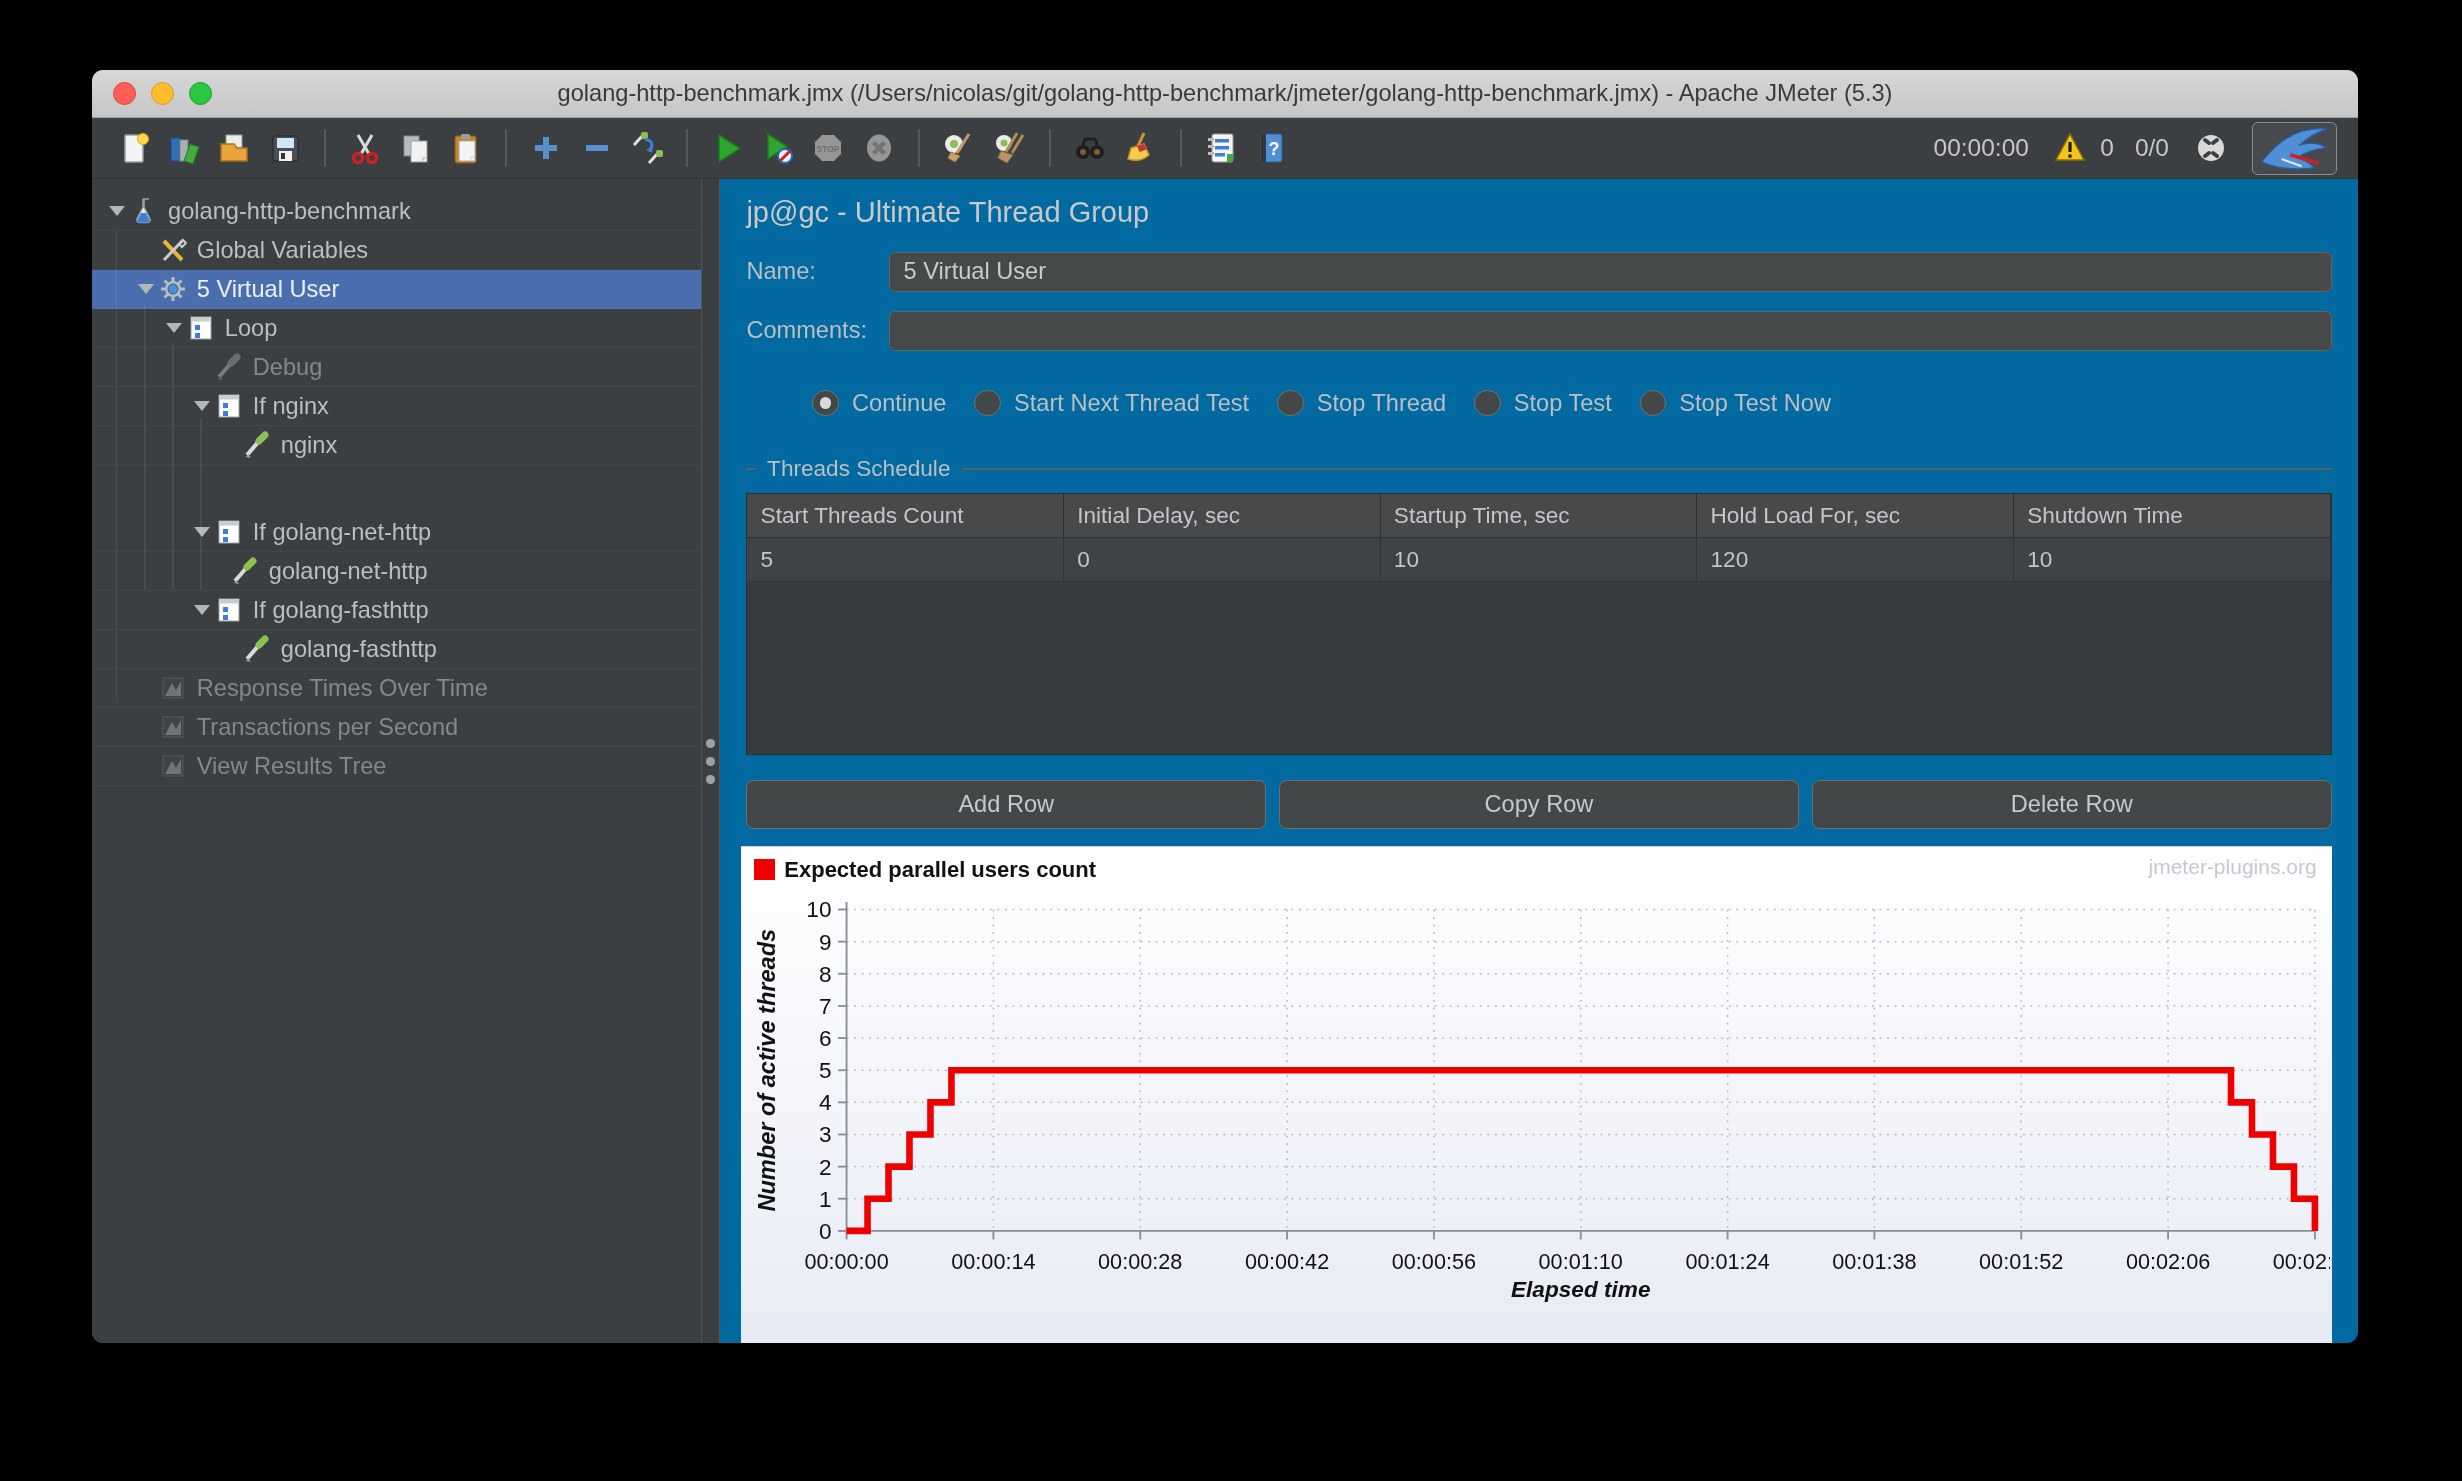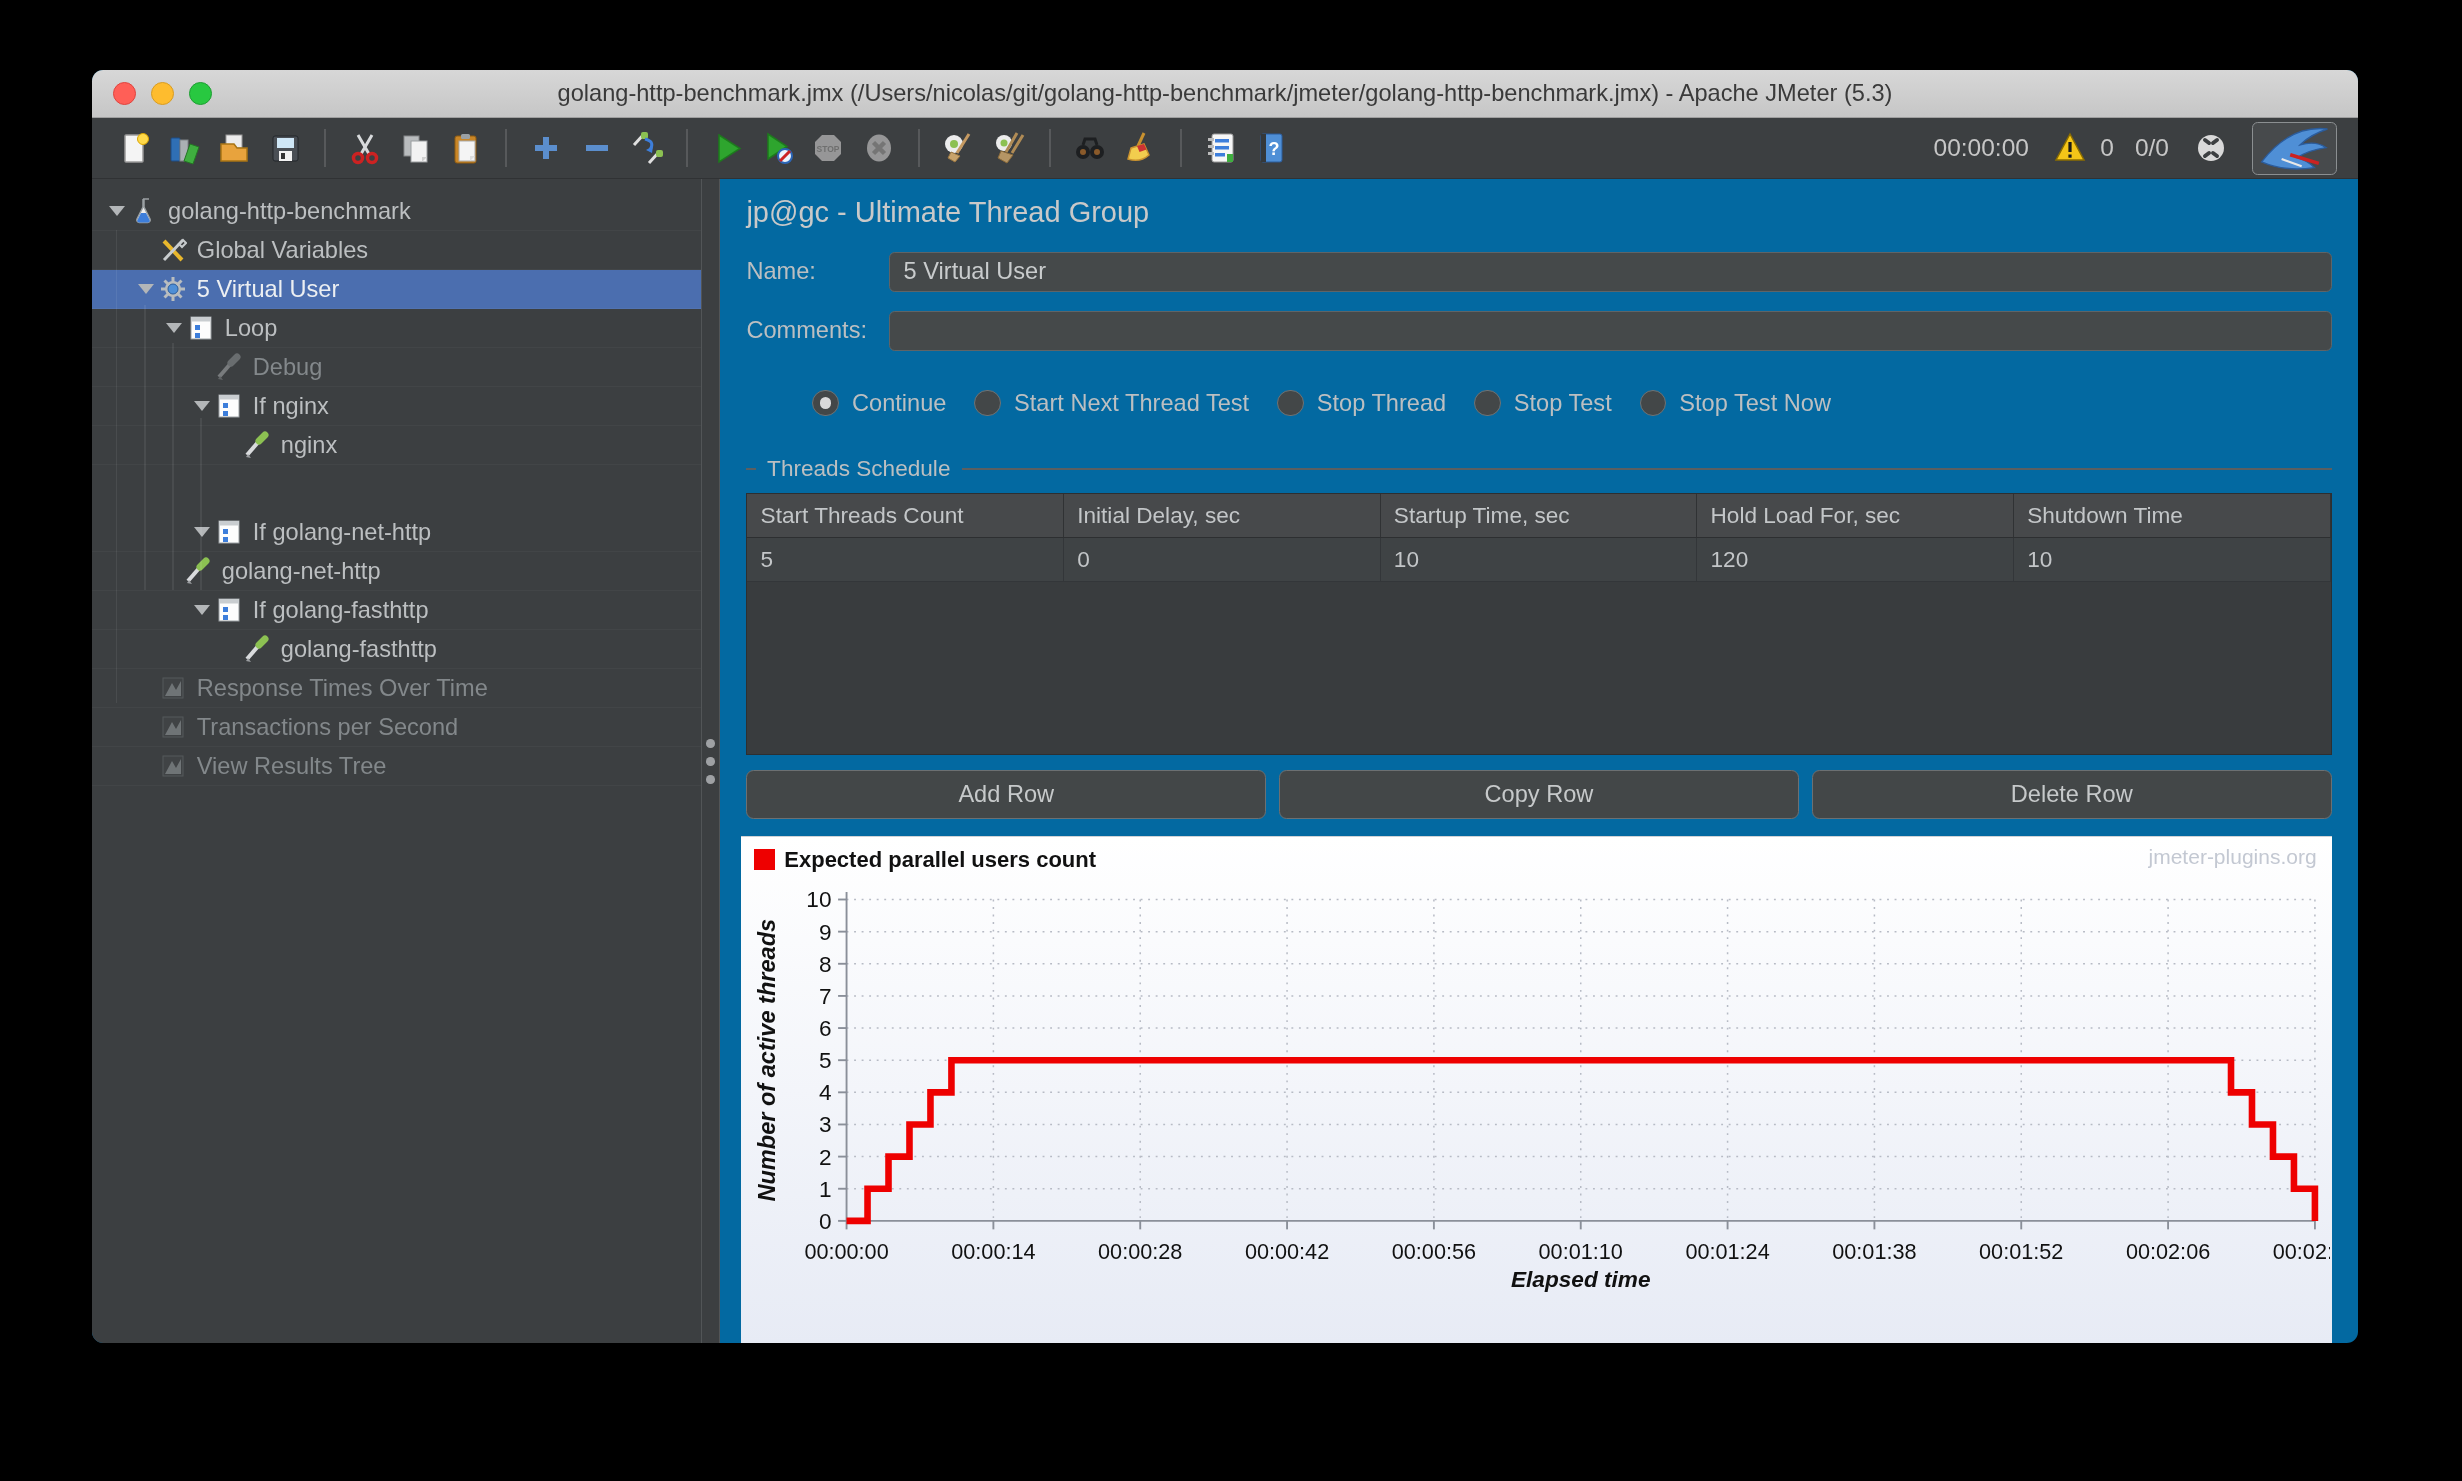--- a/index.html
+++ b/index.html
@@ -60,21 +60,21 @@
   .rb{width:26.4px;height:26.4px;border-radius:50%;background:#434748;border:1.9px solid #6e7375;
       display:flex;align-items:center;justify-content:center;box-sizing:border-box;}
   .rb.on::after{content:"";width:11.3px;height:11.3px;border-radius:50%;background:#d9dadb;}
   .sched{margin-top:11.3px;height:262px;border:1.9px solid #2d2f31;background:#393c3e;
          display:flex;flex-direction:column;box-sizing:border-box;}
   .thead,.tdata{display:grid;grid-template-columns:repeat(5,1fr);flex:0 0 auto;}
   .thead>div{height:43px;background:#47494b;border-right:1.9px solid #303234;border-bottom:1.9px solid #2d2f31;
              display:flex;align-items:center;padding-left:13.2px;font-size:22.6px;color:#c3c6c8;}
   .tdata>div{height:43px;background:#3f4345;border-right:0.9px solid #333639;border-bottom:0.9px solid #333639;
              display:flex;align-items:center;padding-left:13.2px;font-size:22.6px;color:#c3c6c8;}
-  .btnrow{display:flex;gap:13px;margin-top:15px;}
+  .btnrow{display:flex;gap:13px;margin-top:25px;}
   .jbtn{flex:1;height:47px;background:#434748;border:1.9px solid #6c7072;border-radius:7.5px;
         color:#c6c9ca;font-size:23.6px;display:flex;align-items:center;justify-content:center;}
   
   .chart{margin:17px 0 0 -5.7px;flex:1;position:relative;background:linear-gradient(#ffffff,#e7ebf5);
          border-top:1.9px solid #cfd2d6;}
   .legend{position:absolute;left:13.2px;top:9.4px;display:flex;align-items:center;gap:9.4px;
           font-size:22px;font-weight:bold;color:#111;}
   .legend .sw{width:21px;height:21px;display:block;}
   .watermark{position:absolute;right:15px;top:7.5px;font-size:21px;color:#c3c8d2;}
   .chart svg{position:absolute;inset:0;}
@@ -373,21 +373,21 @@
           <span class="ticon">
             <svg viewBox="0 0 28 28" xmlns="http://www.w3.org/2000/svg">
               <rect x="4" y="3" width="20" height="22" fill="#fdfdfd" stroke="#9aa0a3"></rect>
               <rect x="4" y="3" width="20" height="4.5" fill="#c9cdd0"></rect>
               <rect x="8" y="11" width="5" height="5" fill="#3d7edb"></rect>
               <rect x="8" y="19" width="5" height="5" fill="#3d7edb"></rect>
             </svg>
           </span>
           <span>If golang-net-http</span>
         </div>
-        <div class="trow" style="padding-left: 66px;">
+        <div class="trow" style="padding-left: 113px;">
           <span class="exp"></span>
           <span class="ticon">
             <svg viewBox="0 0 28 28" xmlns="http://www.w3.org/2000/svg">
               <path d="M4 24 L17 9" stroke="#d9dbdd" stroke-width="4"></path>
               <path d="M16 10 l6-6" stroke="#8cc152" stroke-width="7" stroke-linecap="round"></path>
               <path d="M3 26 l5 1 -3-4z" fill="#9a9da0"></path>
             </svg>
           </span>
           <span>golang-net-http</span>
         </div>

